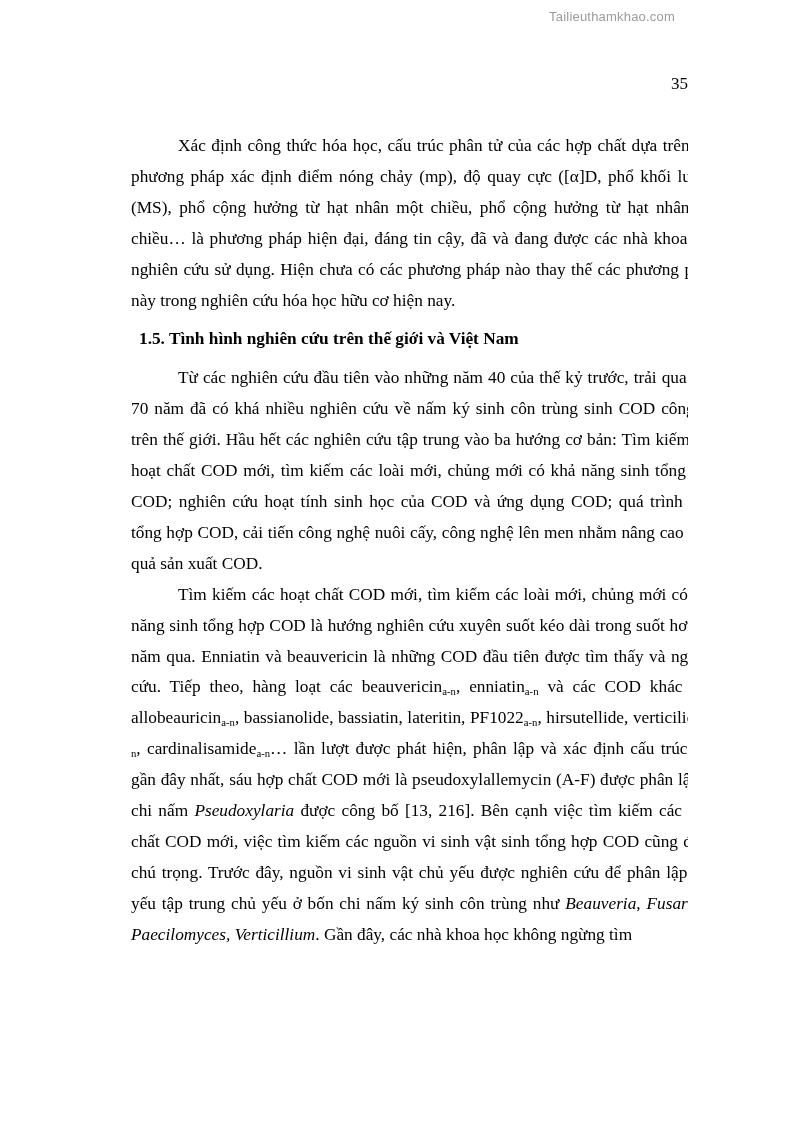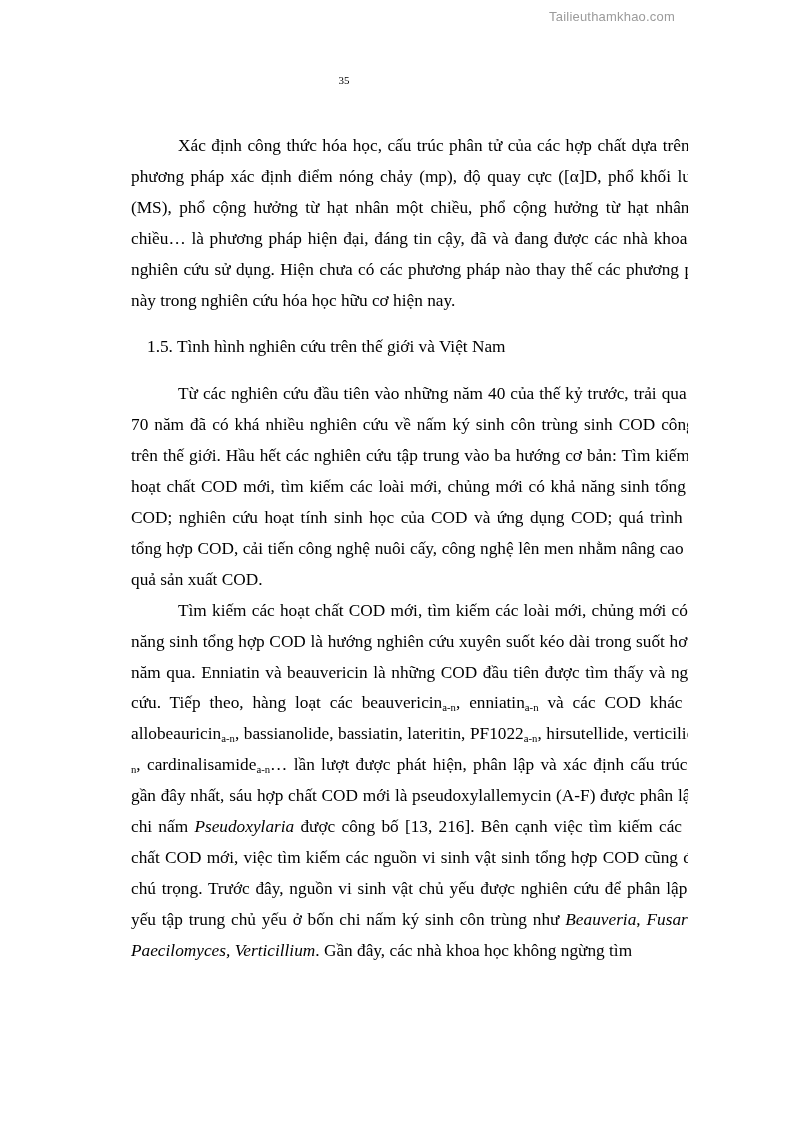--- a/index.html
+++ b/index.html
@@ -23,42 +23,42 @@
     font-family: "Liberation Sans", "DejaVu Sans", sans-serif;
     font-size: 13px;
     color: #9b9b9b;
     letter-spacing: 0.2px;
   }
   .page-number {
     position: absolute;
     top: 74px;
     left: 0;
     right: 0;
-    text-align: center;
-    font-size: 11px;
+    text-align: right;
+    font-size: 17px;
   }
   .content {
     position: absolute;
     top: 131px;
     left: 131px;
     width: 587px;
     font-size: 17.3px;
     line-height: 30.9px;
     text-align: justify;
     text-justify: inter-word;
   }
   .para {
     margin: 0;
     text-indent: 47px;
   }
   .heading {
-    margin: 16px;
+    margin: 8px;
     font-size: inherit;
     line-height: inherit;
-    font-weight: normal;
+    font-weight: bold;
     text-indent: 0;
   }
   sub {
     font-size: 0.62em;
     line-height: 0;
     vertical-align: -0.25em;
   }
   i { }
 </style>
 </head>

